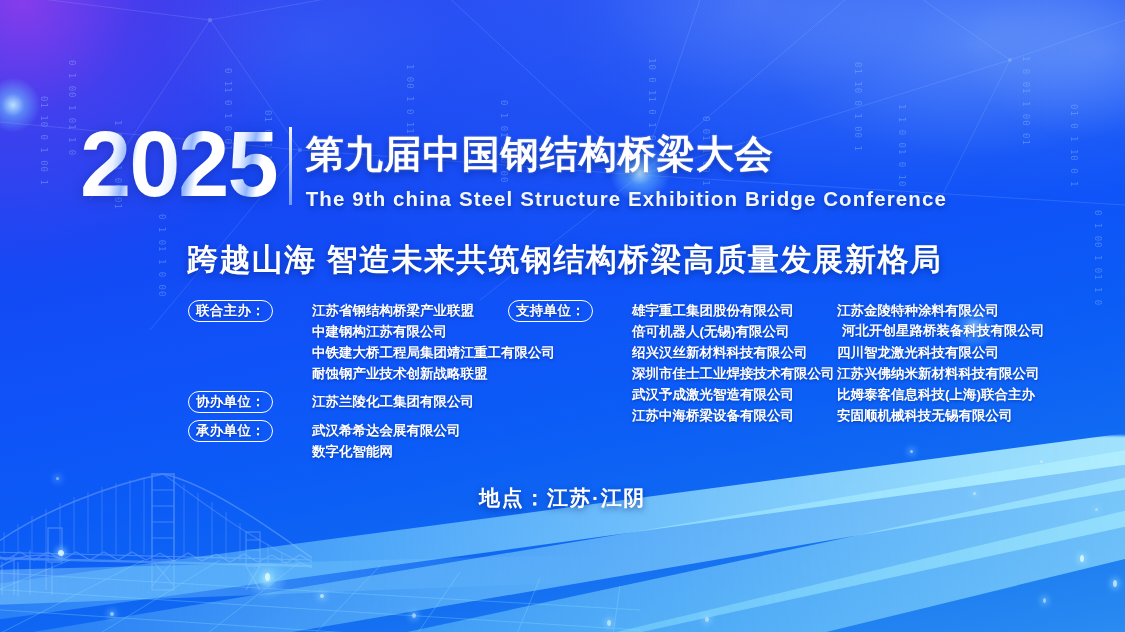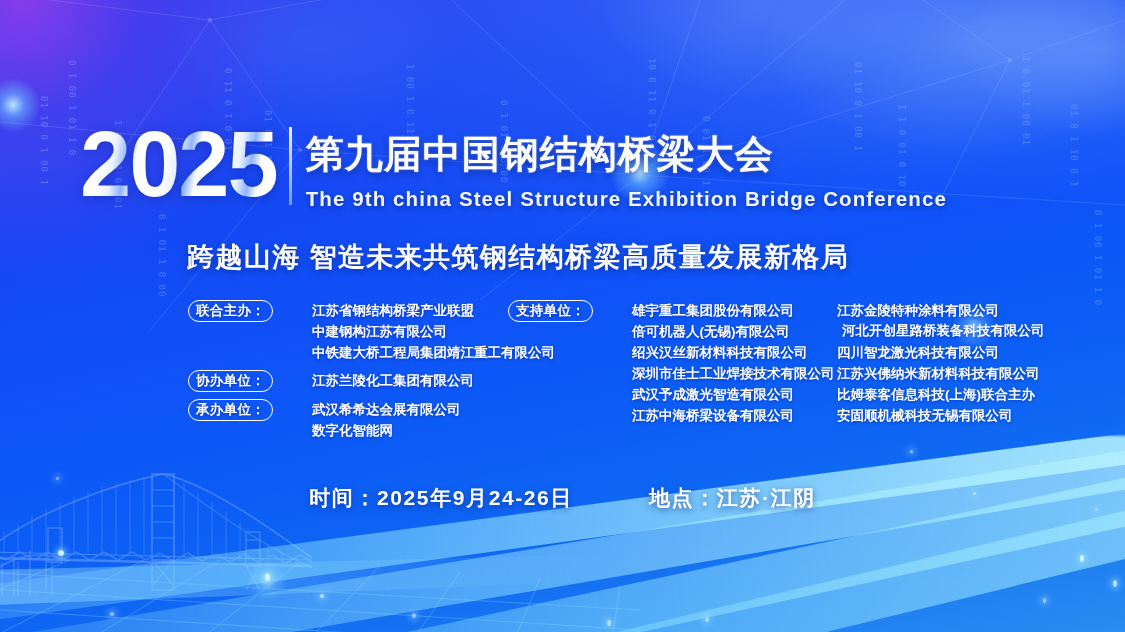--- a/index.html
+++ b/index.html
@@ -122,21 +122,21 @@
   }
   .en-title {
     margin-top: 2px;
     font-size: 20.5px; font-weight: 700; letter-spacing: 1.1px;
     color: #f2f7ff;
     text-shadow: 0 2px 5px rgba(8,32,125,.6);
     white-space: nowrap;
   }
   .slogan {
     position: absolute; left: 187px; top: 239px;
-    font-size: 27px; font-weight: 700; letter-spacing: 1.4px;
+    font-size: 31px; font-weight: 700; letter-spacing: 1.4px;
     color: #ffffff; white-space: nowrap;
     text-shadow: 0 2px 7px rgba(6,30,120,.6);
   }
 
   
   .orgs { position: absolute; left: 0; top: 300px; width: 1032px; height: 150px; }
   .col { position: absolute; }
   .col-left   { left: 188px; width: 310px; }
   .col-mid    { left: 508px; width: 300px; }
   .col-right  { left: 805px; width: 310px; }
@@ -325,20 +325,21 @@
 
       <div class="col col-left">
 
         <div class="group">
           <div class="row">
             <div class="pill">联合主办：</div>
             <div class="names">
               <div class="org-name">江苏省钢结构桥梁产业联盟</div>
               <div class="org-name">中建钢构江苏有限公司</div>
               <div class="org-name">中铁建大桥工程局集团靖江重工有限公司</div>
+              <div class="org-name">耐蚀钢产业技术创新战略联盟</div>
             </div>
           </div>
         </div>
 
         <div class="group">
           <div class="row">
             <div class="pill">协办单位：</div>
             <div class="names">
               <div class="org-name">江苏兰陵化工集团有限公司</div>
             </div>
@@ -378,18 +379,17 @@
           <div class="org-name">四川智龙激光科技有限公司</div>
           <div class="org-name">江苏兴佛纳米新材料科技有限公司</div>
           <div class="org-name">比姆泰客信息科技(上海)联合主办</div>
           <div class="org-name">安固顺机械科技无锡有限公司</div>
         </div>
       </div>
 
     </div>
 
     <div class="footer">
-      <div class="foot-item">时间：2025年9月24-26日</div>
       <div class="foot-item">地点：江苏·江阴</div>
     </div>
 
   </div>
 </div>
 
 </body></html>

